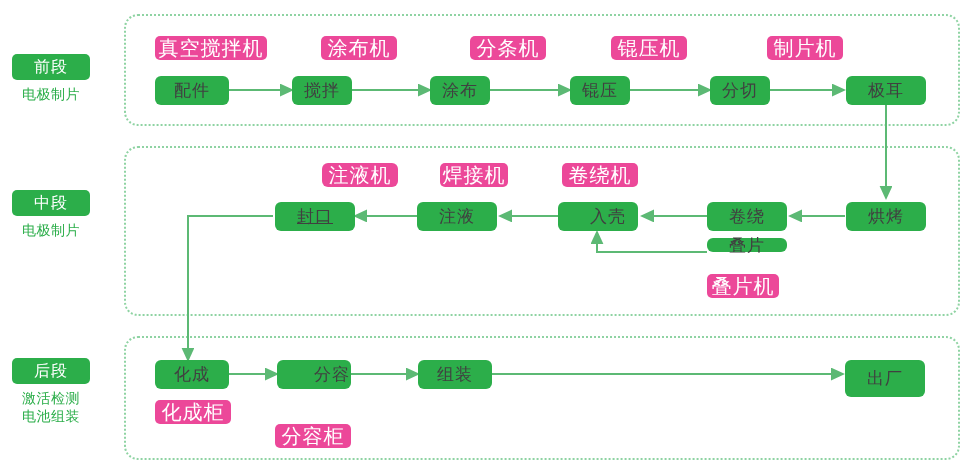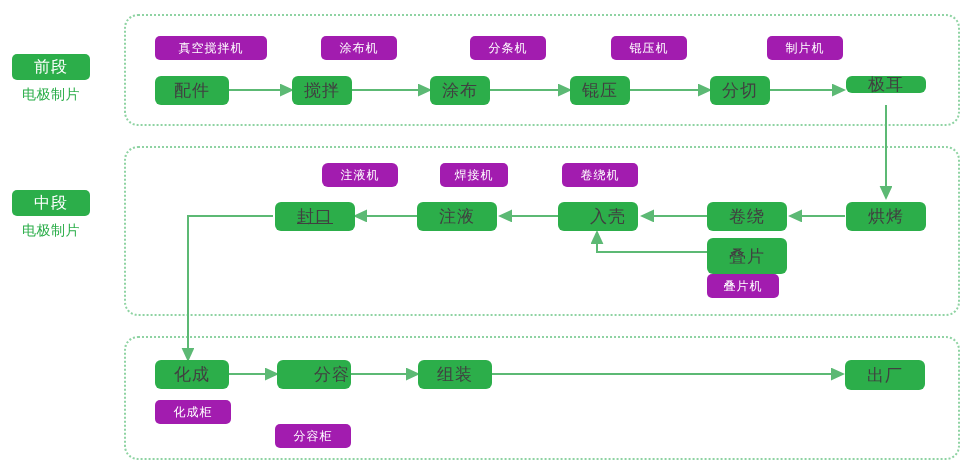--- a/index.html
+++ b/index.html
@@ -52,24 +52,24 @@
     font-size:17px;
     display:flex;
     align-items:center;
     justify-content:center;
     box-sizing:border-box;
     letter-spacing:1px;
     white-space:nowrap;
   }
   .tag{
     position:absolute;
-    background:#a21caf;
+    background:#ec4899;
     color:#ffffff;
     border-radius:5px;
-    font-size:12px;
+    font-size:20px;
     display:flex;
     align-items:center;
     justify-content:center;
     box-sizing:border-box;
     letter-spacing:1px;
     white-space:nowrap;
     height:24px;
   }
 
   
@@ -118,47 +118,52 @@
   <div class="side-label" style="left:12px;top:54px;">
     <div class="side-badge">前段</div>
     <div class="side-sub">电极制片</div>
   </div>
 
   <div class="side-label" style="left:12px;top:190px;">
     <div class="side-badge">中段</div>
     <div class="side-sub">电极制片</div>
   </div>
 
+  <div class="side-label" style="left:12px;top:358px;">
+    <div class="side-badge">后段</div>
+    <div class="side-sub">激活检测</div>
+    <div class="side-sub" style="margin-top:0;">电池组装</div>
+  </div>
 
   <div class="tag" style="left:155px;top:36px;width:112px;">真空搅拌机</div>
   <div class="tag" style="left:321px;top:36px;width:76px;">涂布机</div>
   <div class="tag" style="left:470px;top:36px;width:76px;">分条机</div>
   <div class="tag" style="left:611px;top:36px;width:76px;">锟压机</div>
   <div class="tag" style="left:767px;top:36px;width:76px;">制片机</div>
 
   <div class="node" style="left:155px;top:76px;width:74px;height:29px;">配件</div>
   <div class="node" style="left:292px;top:76px;width:60px;height:29px;">搅拌</div>
   <div class="node" style="left:430px;top:76px;width:60px;height:29px;">涂布</div>
   <div class="node" style="left:570px;top:76px;width:60px;height:29px;">锟压</div>
   <div class="node" style="left:710px;top:76px;width:60px;height:29px;">分切</div>
-  <div class="node" style="left:846px;top:76px;width:80px;height:17px;">极耳</div>
+  <div class="node" style="left:846px;top:76px;width:80px;height:29px;">极耳</div>
 
   <div class="tag" style="left:322px;top:163px;width:76px;border-radius:6px;">注液机</div>
   <div class="tag" style="left:440px;top:163px;width:68px;">焊接机</div>
   <div class="tag" style="left:562px;top:163px;width:76px;">卷绕机</div>
   <div class="tag" style="left:707px;top:274px;width:72px;">叠片机</div>
 
   <div class="node" style="left:275px;top:202px;width:80px;height:29px;text-decoration:underline;">封口</div>
   <div class="node" style="left:417px;top:202px;width:80px;height:29px;">注液</div>
   <div class="node" style="left:558px;top:202px;width:80px;height:29px;padding-left:20px;">入壳</div>
   <div class="node" style="left:707px;top:202px;width:80px;height:29px;">卷绕</div>
   <div class="node" style="left:846px;top:202px;width:80px;height:29px;">烘烤</div>
-  <div class="node" style="left:707px;top:238px;width:80px;height:36px;">叠片</div>
+  <div class="node" style="left:707px;top:238px;width:80px;height:14px;">叠片</div>
 
   <div class="node" style="left:155px;top:360px;width:74px;height:29px;">化成</div>
   <div class="node" style="left:277px;top:360px;width:74px;height:29px;padding-left:36px;">分容</div>
   <div class="node" style="left:418px;top:360px;width:74px;height:29px;">组装</div>
-  <div class="node" style="left:845px;top:360px;width:80px;height:30px;">出厂</div>
+  <div class="node" style="left:845px;top:360px;width:80px;height:37px;">出厂</div>
 
   <div class="tag" style="left:155px;top:400px;width:76px;">化成柜</div>
   <div class="tag" style="left:275px;top:400px;width:76px;margin-top:24px;">分容柜</div>
 
 </div>
 
 </body></html>

